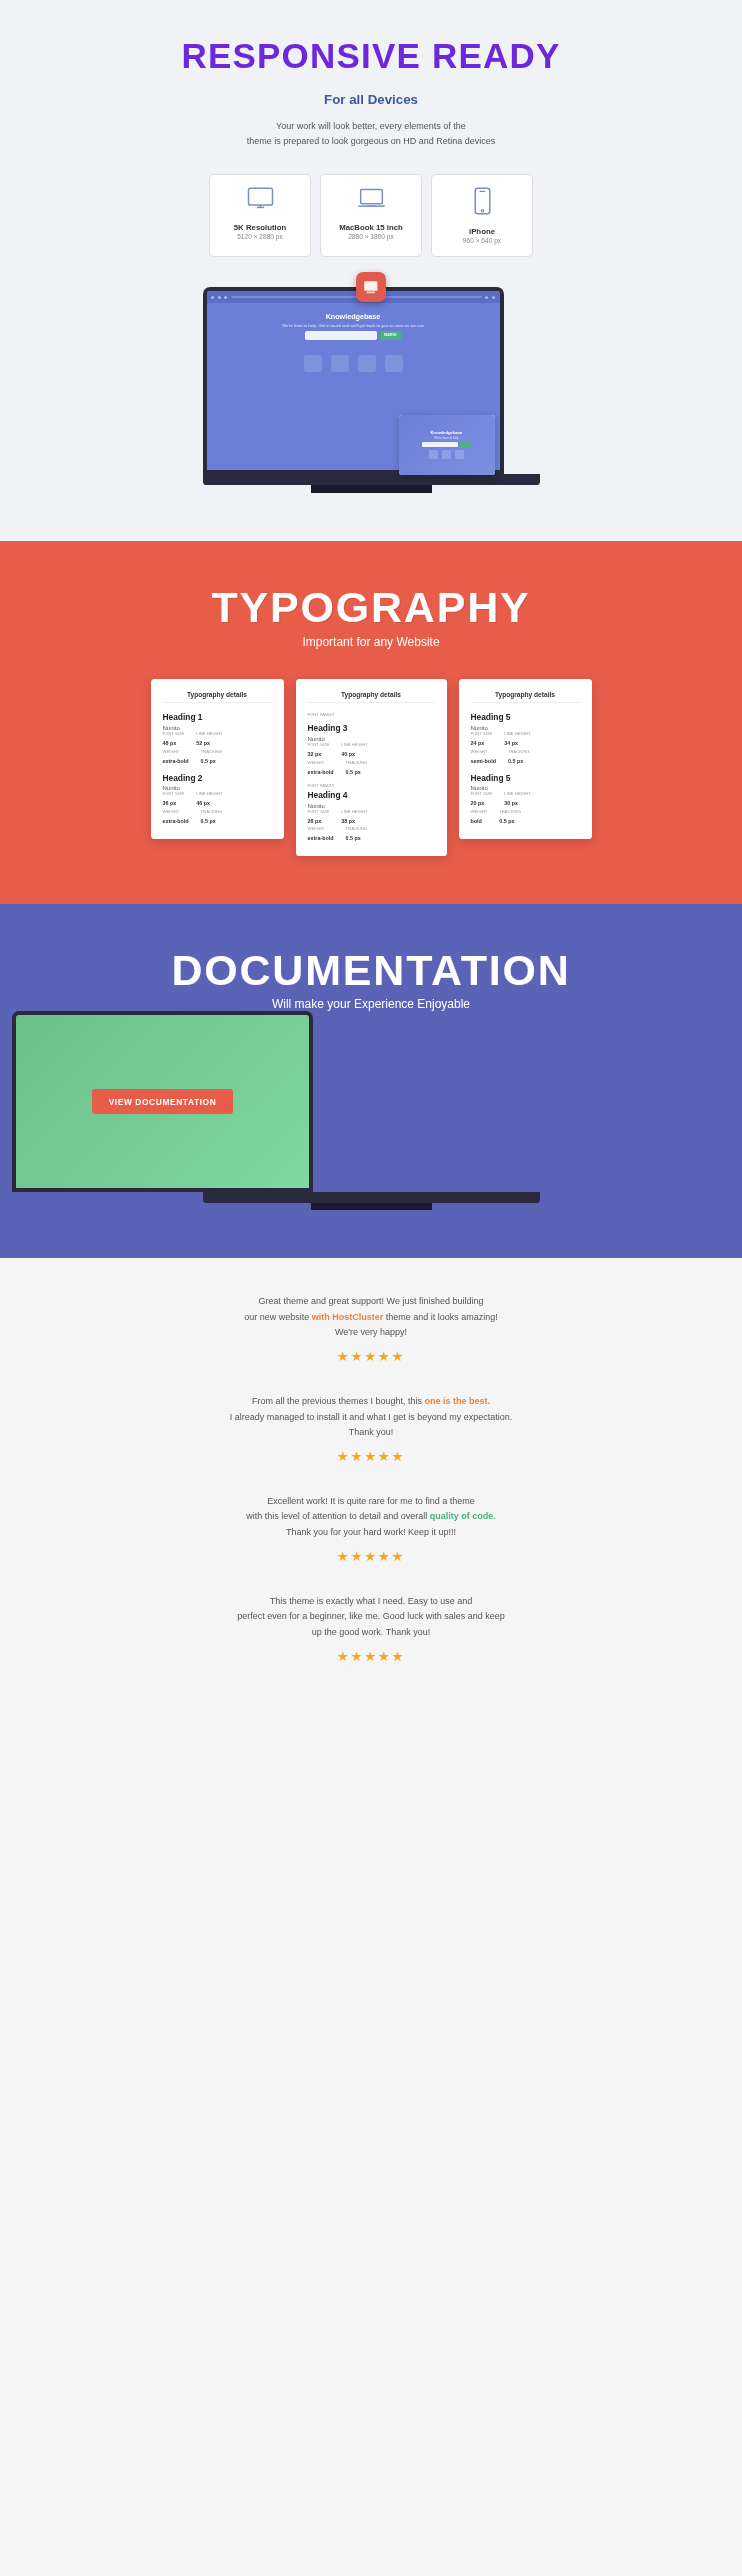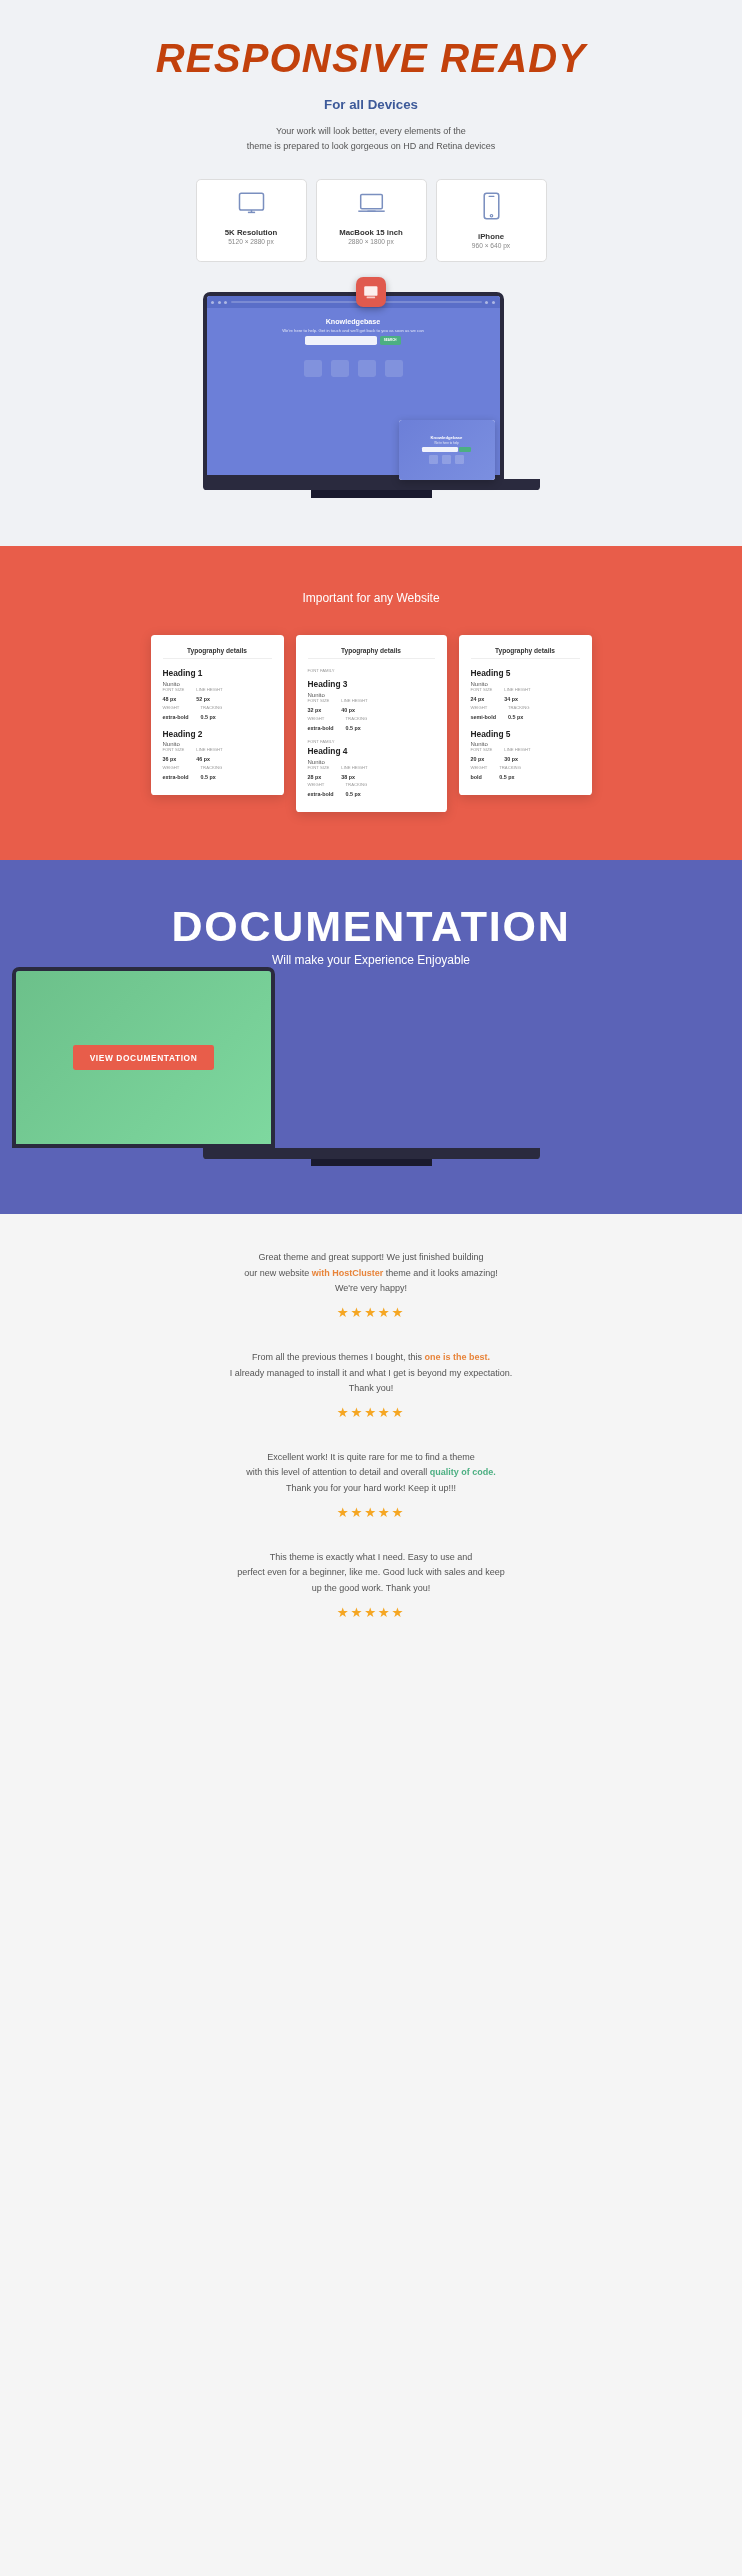--- a/index.html
+++ b/index.html
@@ -5,26 +5,25 @@
     * { box-sizing: border-box; margin: 0; padding: 0; }
     body { font-family: 'Arial', sans-serif; background: #f5f5f5; width: 742px; }
 
     
     .responsive-section {
       background: #f0f2f5;
       padding: 36px 12px 48px;
       text-align: center;
     }
     .responsive-section h1 {
-      font-size: 40px;
+      font-size: 35px;
       font-weight: 900;
-      color: #c2410c;
+      color: #6d28d9;
       letter-spacing: 1.2px;
       text-transform: uppercase;
-      font-style: italic;
     }
     .responsive-section h2 {
       font-size: 13.3px;
       font-weight: 600;
       color: #3d5a99;
       margin-top: 16px;
     }
     .responsive-section p {
       margin-top: 12px;
       color: #555;
@@ -36,21 +35,21 @@
       justify-content: center;
       gap: 9px;
       margin-top: 24px;
     }
     .device-card {
       background: #fff;
       border: 0.6px solid #ddd;
       border-radius: 4.8px;
       padding: 12px 15px;
       text-align: center;
-      width: 111px;
+      width: 102px;
     }
     .device-card .icon-wrap {
       font-size: 22px;
       color: #7a8fbf;
       margin-bottom: 6px;
     }
     .device-card .device-name {
       font-size: 7.8px;
       font-weight: 700;
       color: #333;
@@ -292,21 +291,21 @@
     }
     .documentation-section h2 {
       font-size: 12px;
       color: #fff;
       font-weight: 400;
       margin-top: 2px;
     }
     .doc-laptop {
       background: #0c4a6e;
       border-radius: 7.2px 7.2px 0 0;
-      width: 263px;
+      width: 301px;
       height: 181px;
       border: 4.8px solid #2a2a3e;
       overflow: hidden;
     }
     .doc-screen {
       background: linear-gradient(135deg, #6cc08a, #7ed89f);
       width: 100%;
       height: 100%;
       display: flex;
       align-items: center;
@@ -466,20 +465,21 @@
           </div>
         </div>
       </div>
       <div class="laptop-base"></div>
       <div class="laptop-stand"></div>
     </div>
   </div>
 </section>
 
 <section class="typography-section">
+  <h1>TYPOGRAPHY</h1>
   <h2>Important for any Website</h2>
 
   <div class="typography-cards">
 
     <div class="typo-card small">
       <div class="typo-card-title">Typography details</div>
       <div class="typo-heading">Heading 1</div>
       <div class="typo-font-name">Nunito</div>
       <div class="typo-detail-row">
         <div class="typo-detail-item">

